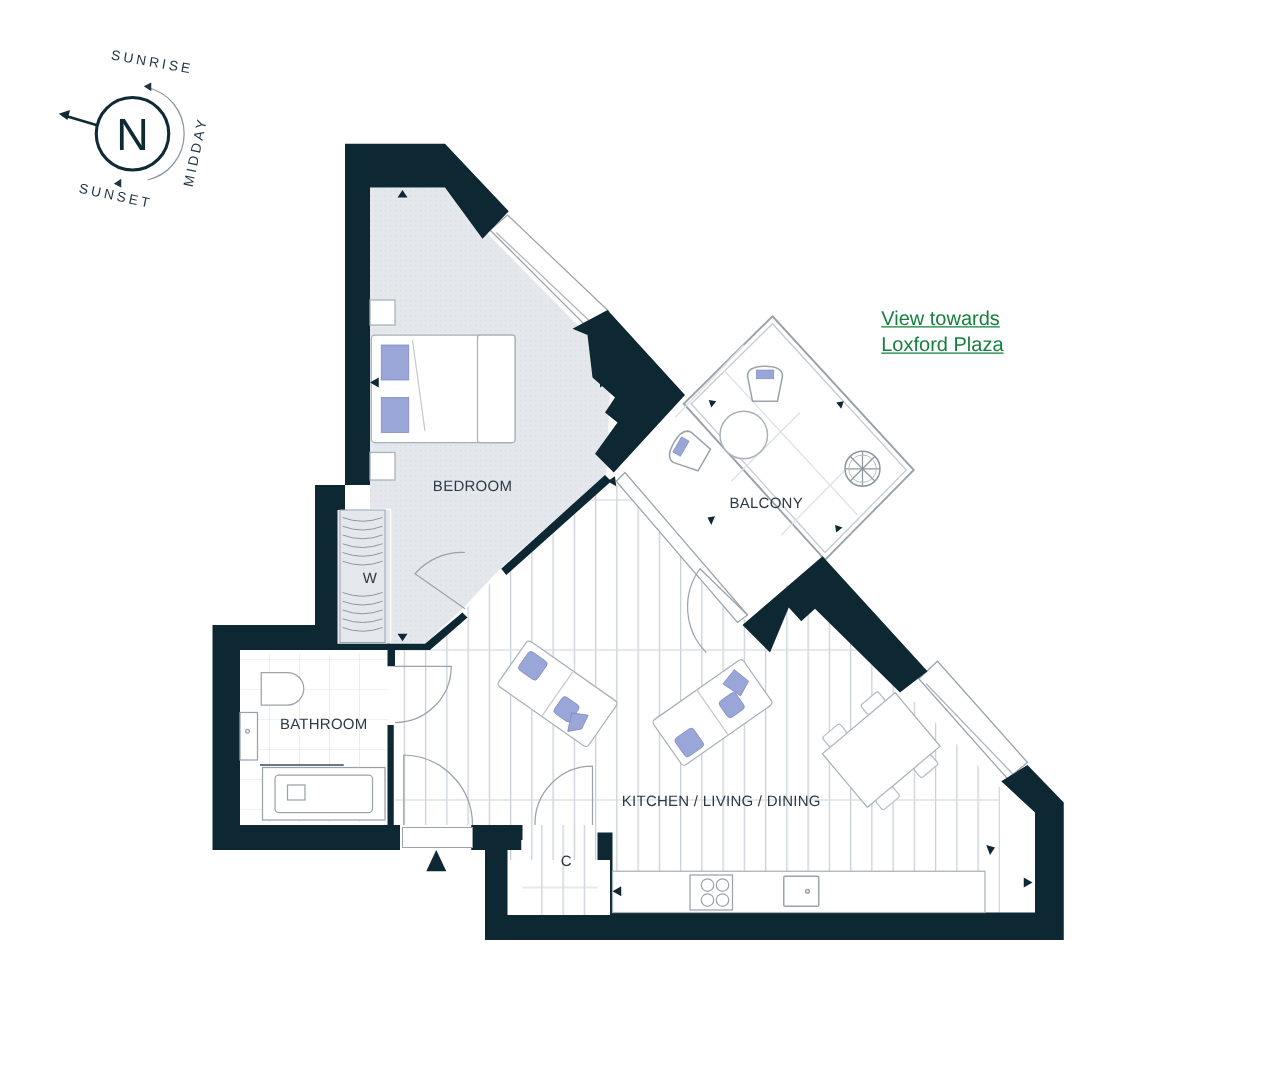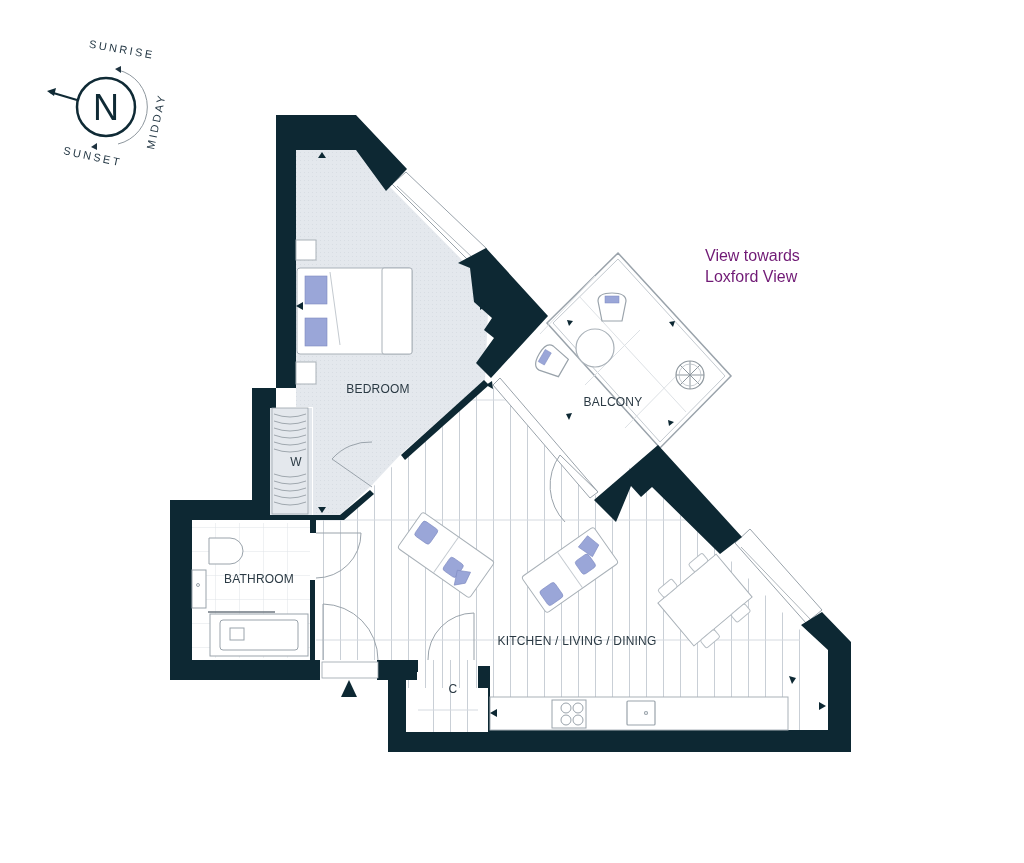--- a/index.html
+++ b/index.html
@@ -1,19 +1,19 @@
 <!DOCTYPE html>
 <html><head>
   <meta charset="utf-8">
   <style>
     html, body { margin: 0; padding: 0; background: #ffffff; }
     body { width: 1024px; height: 863px; position: relative; overflow: hidden; font-family: "Liberation Sans", sans-serif; }
     #plan { position: absolute; left: 0; top: 0; width: 1024px; height: 863px; }
     .room-label { font-family: "Liberation Sans", sans-serif; font-size: 12px; fill: #2b3a44; letter-spacing: 0.2px; }
-    .view-note { position: absolute; left: 705px; top: 245px; font-family: "Liberation Sans", sans-serif; font-size: 16px; line-height: 21px; color: #701a75; }
+    .view-note { position: absolute; left: 705px; top: 245px; font-family: "Liberation Sans", sans-serif; font-size: 16px; line-height: 21px; color: #15803d; text-decoration: underline; }
     .compass-text { font-family: "Liberation Sans", sans-serif; font-size: 11px; fill: #1f3340; letter-spacing: 2.5px; }
     .compass-n { font-family: "Liberation Sans", sans-serif; font-size: 36px; fill: #0f2a35; }
   </style>
 </head>
 <body>
 
 <svg id="plan" viewBox="0 0 1024 863" xmlns="http://www.w3.org/2000/svg">
   <defs>
     <pattern id="boards" width="17" height="120" patternUnits="userSpaceOnUse">
       <line x1="0.5" y1="0" x2="0.5" y2="120" stroke="#c9cfd6" stroke-width="1"></line>
@@ -207,14 +207,14 @@
     <polygon points="490,713 497,709 497,717" fill="#0d2833"></polygon>
     <polygon points="789,676 796,678 792,684" fill="#0d2833"></polygon>
     <polygon points="826,706 819,702 819,710" fill="#0d2833"></polygon>
     <text class="room-label" x="577" y="645" text-anchor="middle">KITCHEN / LIVING / DINING</text>
     <text class="room-label" x="453" y="693" text-anchor="middle">C</text>
   </g>
 </svg>
 
 <div class="view-note">
   <div>View towards</div>
-  <div>Loxford View</div>
+  <div>Loxford Plaza</div>
 </div>
 
 </body></html>

